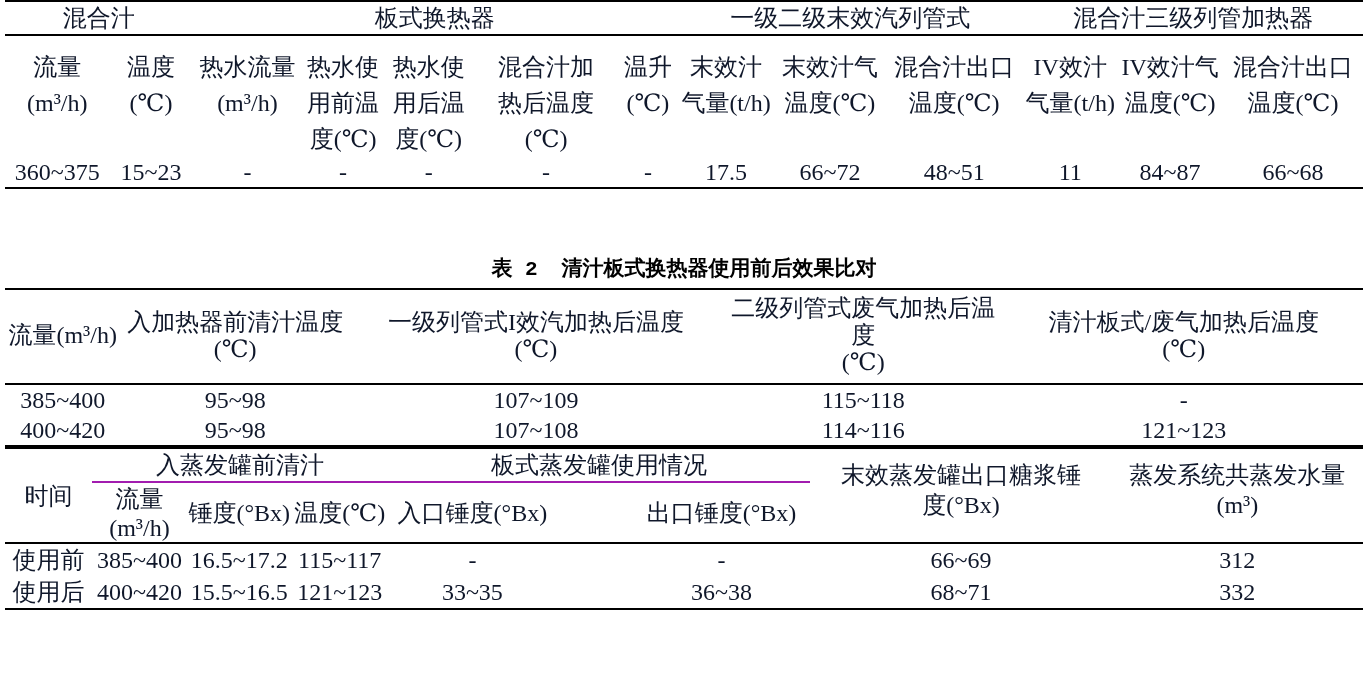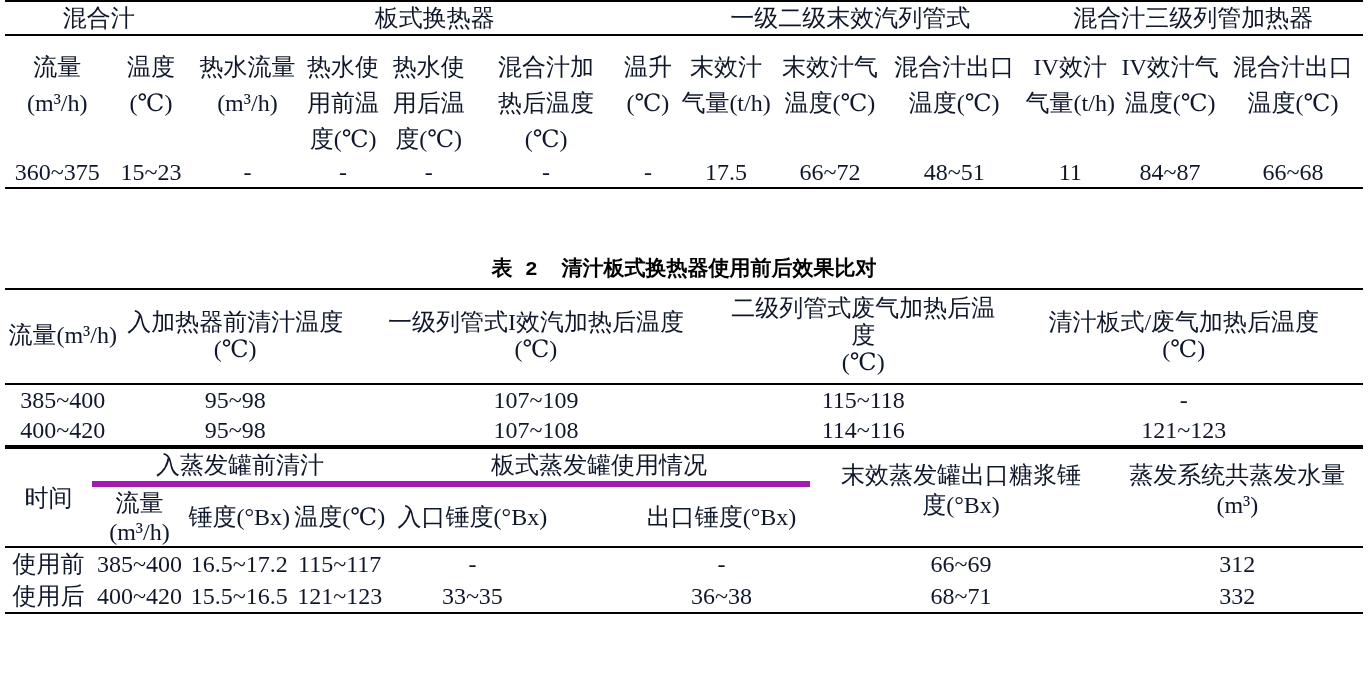--- a/index.html
+++ b/index.html
@@ -41,21 +41,21 @@
   .t1 .grow th { border-bottom: 2px solid #000; height: 32px; }
   .t1 .hrow th { vertical-align: top; line-height: 36px; height: 90px; padding-top: 13px; }
   .t1 tbody td { height: 30px; }
 
   
   .t2 .hrow th { border-bottom: 2px solid #000; vertical-align: middle; line-height: 27px; padding: 5px 0 7px; }
   .t2 tbody td { height: 30px; }
 
   
   .t3 .grow th { height: 32px; }
-  .t3 .gline { border-bottom: 6px solid #a21caf; }
+  .t3 .gline { border-bottom: 2px solid #a21caf; }
   .t3 th.time { border-bottom: 2px solid #000; vertical-align: middle; }
   .t3 .vspan { border-bottom: 2px solid #000; vertical-align: top; line-height: 30px; padding-top: 11px; }
   .t3 .srow th { border-bottom: 2px solid #000; height: 30px; }
   .t3 tbody td { height: 31px; }
   .t3 .c5h, .t3 .c5d { padding-right: 28px; }
   .t3 .c6h, .t3 .c6d { padding-left: 48px; }
 </style>
 </head>
 <body>
 

